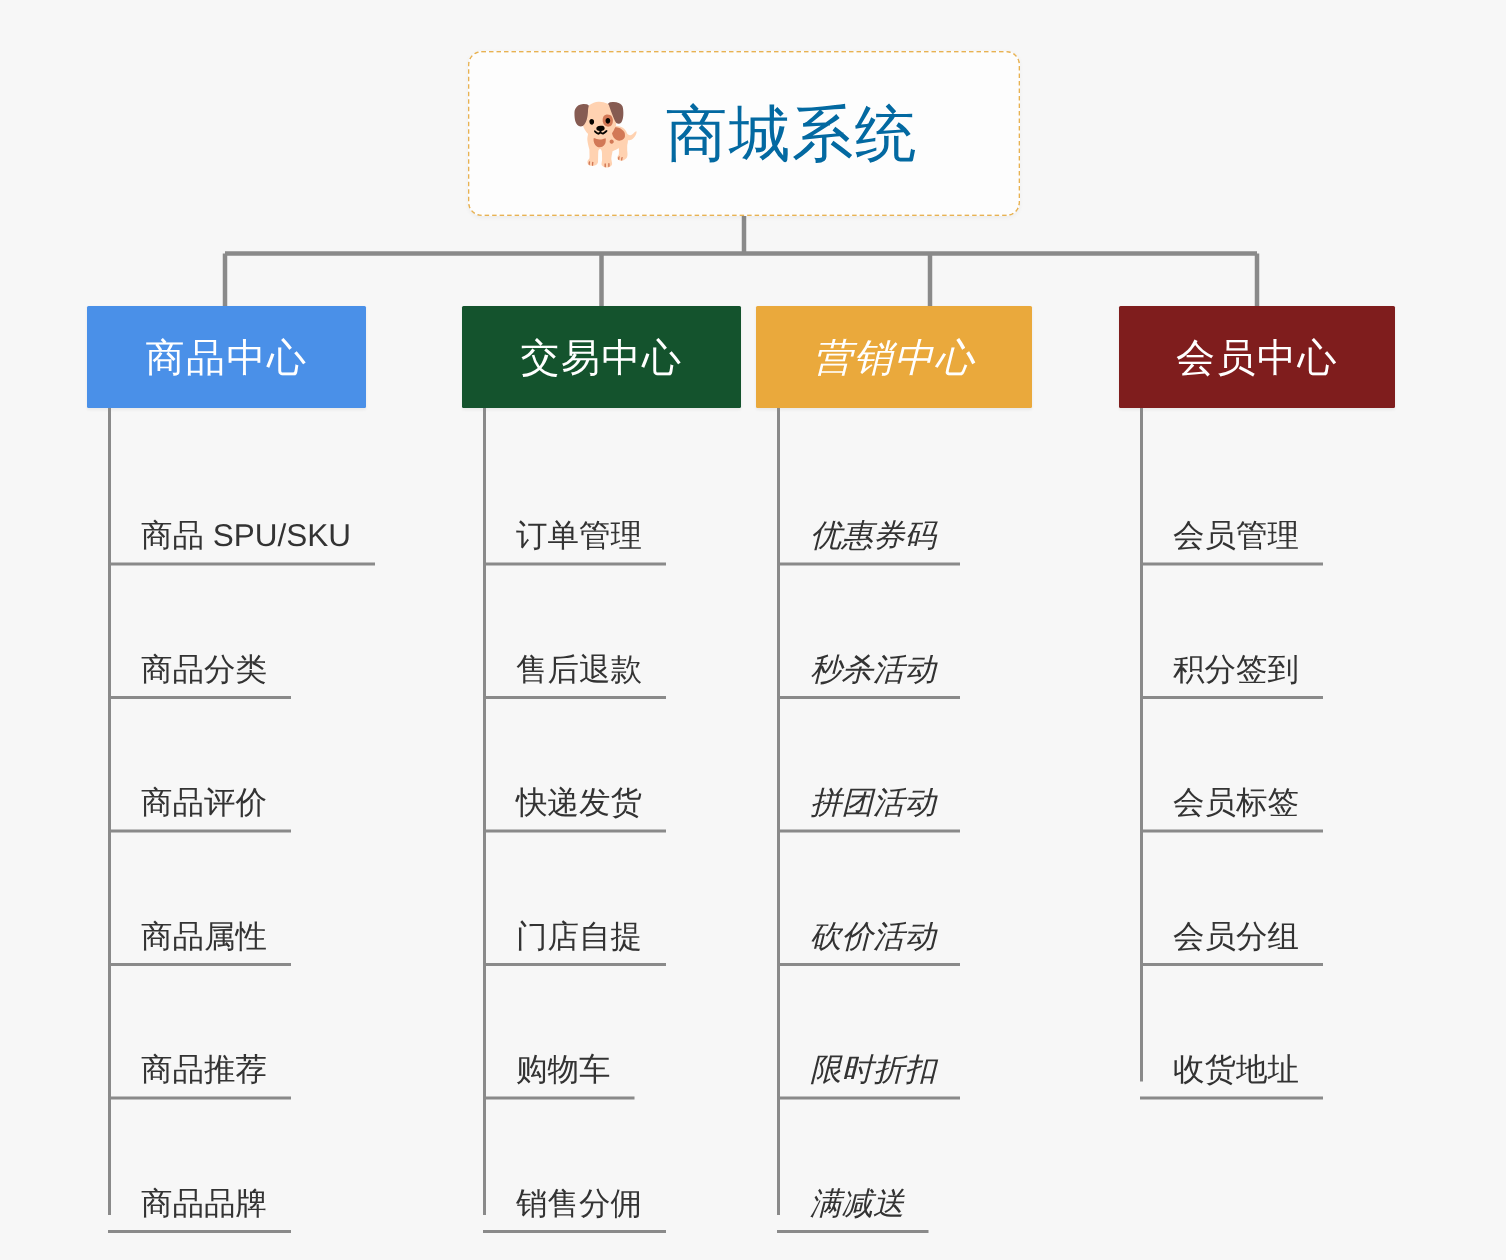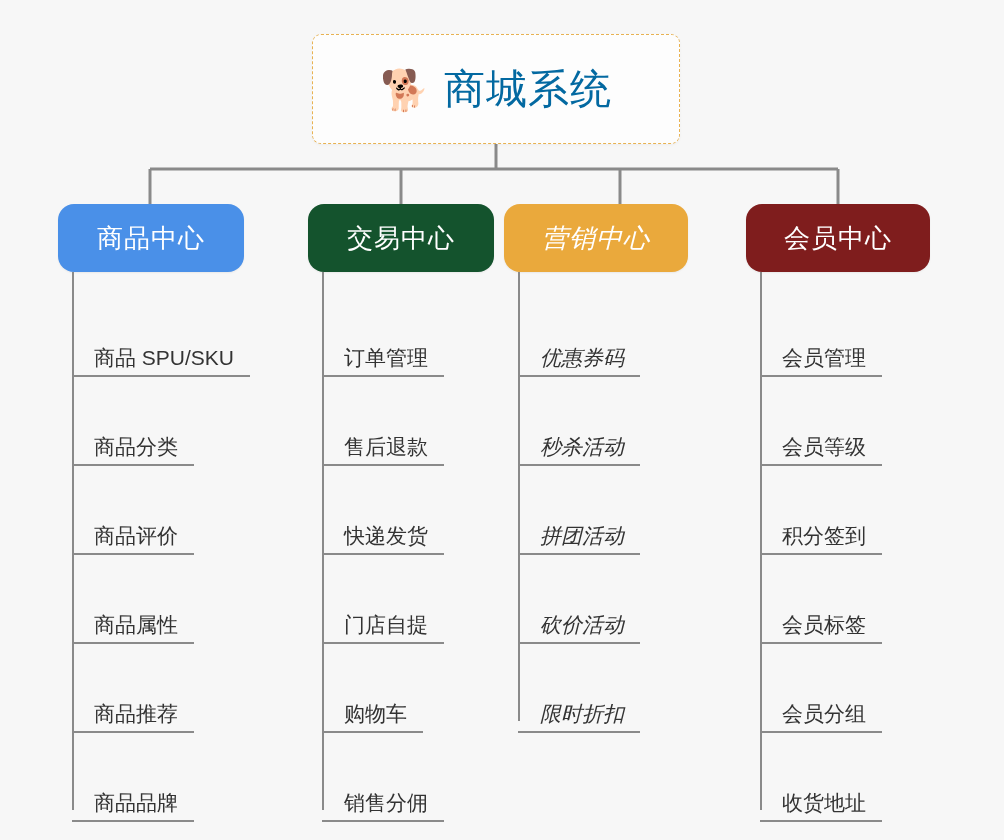--- a/index.html
+++ b/index.html
@@ -63,21 +63,21 @@
     pointer-events: none;
   }
 
   
   .branch {
     position: absolute;
     top: 204px;
   }
   .branch-header {
     height: 68px;
-    border-radius: 16px;
+    border-radius: 1px;
     display: flex;
     align-items: center;
     justify-content: center;
     color: #ffffff;
     font-size: 26px;
     letter-spacing: 1px;
     box-shadow: 0 1px 2px rgba(0,0,0,0.06);
   }
 
   
@@ -196,36 +196,36 @@
       </div>
       <div class="leaf-item">
         <span class="leaf-text">拼团活动</span>
       </div>
       <div class="leaf-item">
         <span class="leaf-text">砍价活动</span>
       </div>
       <div class="leaf-item">
         <span class="leaf-text">限时折扣</span>
       </div>
+      <div class="leaf-item">
+        <span class="leaf-text">满减送</span>
+      </div>
     </div>
   </div>
 
   <div class="branch" style="left:746px; width:184px;">
     <div class="branch-header" style="background:#7f1d1d;">
       <span>会员中心</span>
     </div>
     <div class="leaf-list">
       <div class="leaf-spine"></div>
       <div class="leaf-item">
         <span class="leaf-text">会员管理</span>
       </div>
       <div class="leaf-item">
-        <span class="leaf-text">会员等级</span>
-      </div>
-      <div class="leaf-item">
         <span class="leaf-text">积分签到</span>
       </div>
       <div class="leaf-item">
         <span class="leaf-text">会员标签</span>
       </div>
       <div class="leaf-item">
         <span class="leaf-text">会员分组</span>
       </div>
       <div class="leaf-item">
         <span class="leaf-text">收货地址</span>

